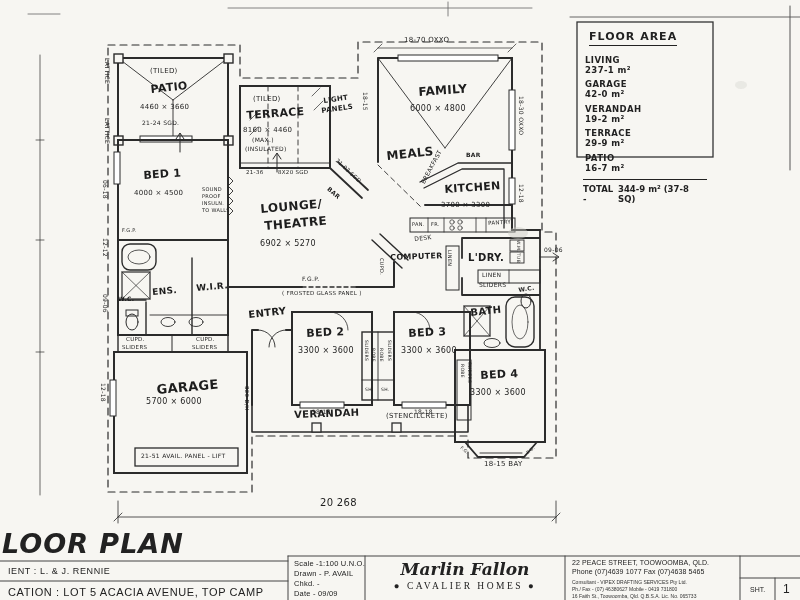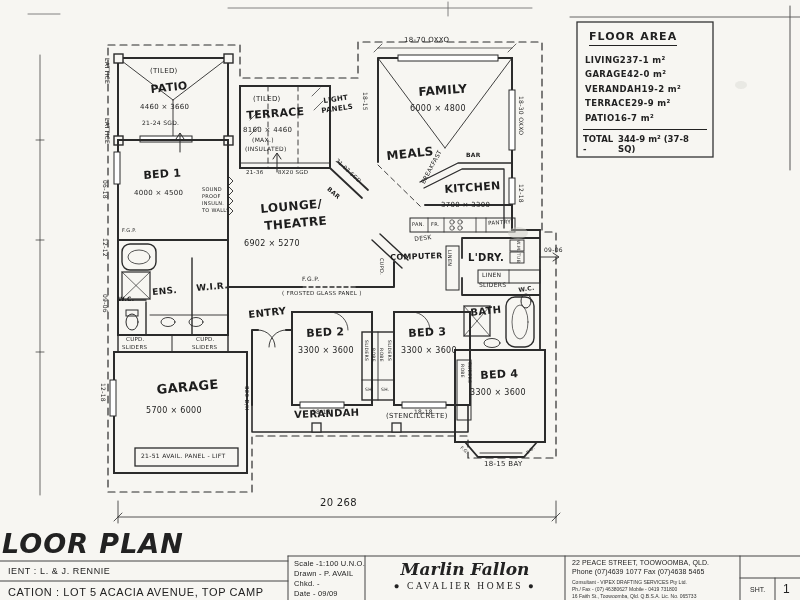--- a/index.html
+++ b/index.html
@@ -10,21 +10,21 @@
        transform-origin:0 0;letter-spacing:.3px;font-family:"DejaVu Sans",sans-serif;}
   .b{font-weight:bold;}
   .s4{font-size:4.5px}.s5{font-size:5px}.s55{font-size:5.5px}.s6{font-size:6px}
   .s7{font-size:7px}.s8{font-size:8px}.s9{font-size:9px}.s10{font-size:10px}
   .s11{font-size:11px}.s12{font-size:12px}.s13{font-size:13px}
   
   #fa{position:absolute;left:577px;top:22px;width:136px;height:135px;color:#222;}
   #fa .t{font-weight:bold;font-size:11px;margin:8px 0 4px 12px;display:inline-block;
          border-bottom:1.5px solid #222;padding-bottom:2px;letter-spacing:1px;}
   #fa .row{display:flex;justify-content:flex-start;padding:0 0 0 8px;
-           font-size:8.5px;font-weight:bold;margin-top:4.5px;letter-spacing:.4px;}
+           font-size:8.5px;font-weight:bold;margin-top:4.5px;letter-spacing:.4px;flex-direction:column;}
   #fa .tot{display:flex;justify-content:space-between;border-top:1.5px solid #222;
            margin:6px 6px 0 6px;padding:4px 2px 0 0;font-size:8.5px;font-weight:bold;}
   
   .tb{position:absolute;color:#222;font-family:"Liberation Sans",sans-serif;}
   #big-title{left:2px;top:528px;font-size:27px;font-weight:bold;font-style:italic;
              font-family:"DejaVu Sans",sans-serif;letter-spacing:1px;}
   #client{left:8px;top:566px;font-size:9px;letter-spacing:.6px;}
   #location{left:8px;top:586px;font-size:11px;letter-spacing:.6px;}
   .scl{left:294px;font-size:7.5px;letter-spacing:.2px;}
   #builder{left:365px;top:556px;width:200px;text-align:center;}
@@ -178,21 +178,21 @@
   <div class="lbl s5" style="left:122px;top:228px">F.G.P.</div>
   <div class="lbl s9 b" style="left:152px;top:288px;transform:rotate(-5deg)">ENS.</div>
   <div class="lbl s9 b" style="left:196px;top:284px;transform:rotate(-5deg)">W.I.R.</div>
   <div class="lbl s6 b" style="left:118px;top:296px">W.C.</div>
   <div class="lbl s55" style="left:126px;top:337px">CUPD.</div>
   <div class="lbl s55" style="left:122px;top:345px">SLIDERS</div>
   <div class="lbl s55" style="left:196px;top:337px">CUPD.</div>
   <div class="lbl s55" style="left:192px;top:345px">SLIDERS</div>
 
   <div class="lbl s13 b" style="left:156px;top:383px;transform:rotate(-5deg)">GARAGE</div>
-  <div class="lbl s8" style="left:146px;top:407px">5700 × 6000</div>
+  <div class="lbl s8" style="left:146px;top:398px">5700 × 6000</div>
   <div class="lbl s6" style="left:141px;top:453px">21-51 AVAIL. PANEL - LIFT</div>
 
   <div class="lbl s7" style="left:253px;top:96px">(TILED)</div>
   <div class="lbl s11 b" style="left:246px;top:110px;transform:rotate(-4deg)">TERRACE</div>
   <div class="lbl s7" style="left:243px;top:127px">8160 × 4460</div>
   <div class="lbl s6" style="left:252px;top:137px">(MAX.)</div>
   <div class="lbl s6" style="left:245px;top:146px">(INSULATED)</div>
   <div class="lbl s7 b" style="left:323px;top:98px;transform:rotate(-8deg)">LIGHT</div>
   <div class="lbl s7 b" style="left:321px;top:108px;transform:rotate(-8deg)">PANELS</div>
   <div class="lbl s55" style="left:246px;top:170px">21-36</div>
@@ -256,21 +256,21 @@
   <div class="lbl s55" style="left:249px;top:386px;transform:rotate(90deg)">820 D/H</div>
   <div class="lbl s10 b" style="left:294px;top:410px;transform:rotate(-2deg)">VERANDAH</div>
   <div class="lbl s7" style="left:386px;top:413px">(STENCILCRETE)</div>
 
   <div class="lbl s5" style="left:202px;top:187px">SOUND</div>
   <div class="lbl s5" style="left:202px;top:194px">PROOF</div>
   <div class="lbl s5" style="left:202px;top:201px">INSULN.</div>
   <div class="lbl s5" style="left:202px;top:208px">TO WALLS</div>
   <div class="lbl s12 b" style="left:260px;top:203px;transform:rotate(-5deg)">LOUNGE/</div>
   <div class="lbl s12 b" style="left:264px;top:220px;transform:rotate(-5deg)">THEATRE</div>
-  <div class="lbl s8" style="left:244px;top:240px">6902 × 5270</div>
+  <div class="lbl s8" style="left:260px;top:240px">6902 × 5270</div>
   <div class="lbl s6" style="left:302px;top:276px">F.G.P.</div>
   <div class="lbl s55" style="left:282px;top:291px">( FROSTED GLASS PANEL )</div>
 
   <div class="lbl s10" style="left:320px;top:498px">20 268</div>
 
   <div id="fa">
     <span class="t">FLOOR AREA</span>
     <div class="row">
       <span>LIVING</span>
       <span>237-1 m²</span>

